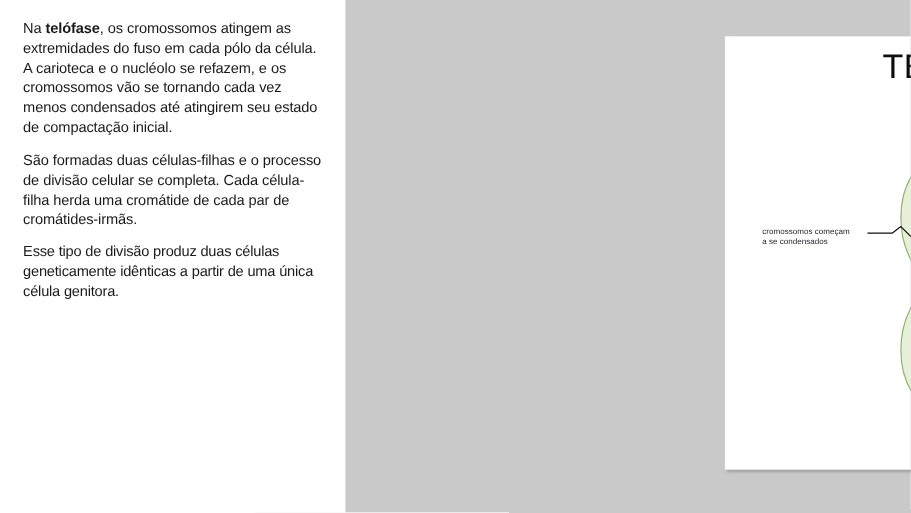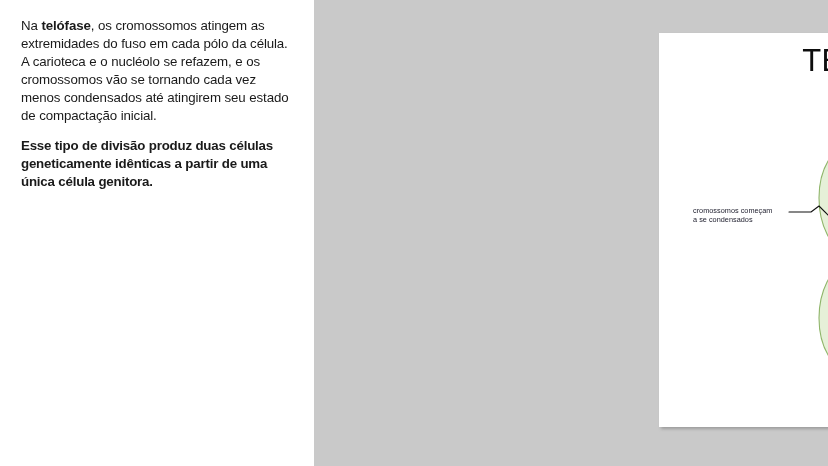--- a/index.html
+++ b/index.html
@@ -35,21 +35,21 @@
   }
   .para {
     font-size: 13.3px;
     line-height: 18.1px;
     color: #1a1a1a;
     margin: 0 0 11px 0;
     letter-spacing: -0.12px;
     word-spacing: 0.1px;
   }
   .para.bold {
-    font-weight: bold;
+    font-weight: normal;
     letter-spacing: -0.2px;
   }
   .para b { font-weight: bold; }
 
   
   .gray-panel {
     position: absolute;
     left: 314px;
     top: 0;
     width: 514px;
@@ -122,20 +122,21 @@
 
 <div id="root">
 
   <div class="text-column">
 
     <p class="para">
       <span>Na </span><b>telófase</b><span>, os cromossomos atingem as extremidades do fuso em cada pólo da célula. A carioteca e o nucléolo se refazem, e os cromossomos vão se tornando cada vez menos condensados até atingirem seu estado de compactação inicial.</span>
     </p>
 
 
+    <p class="para">São formadas duas células-filhas e o processo de divisão celular se completa. Cada célula-filha herda uma cromátide de cada par de cromátides-irmãs.</p>
 
     <p class="para bold">Esse tipo de divisão produz duas células geneticamente idênticas a partir de uma única célula genitora.</p>
 
   </div>
 
   <div class="gray-panel">
 
     <div class="slide-shadow"></div>
 
     <div class="slide">

